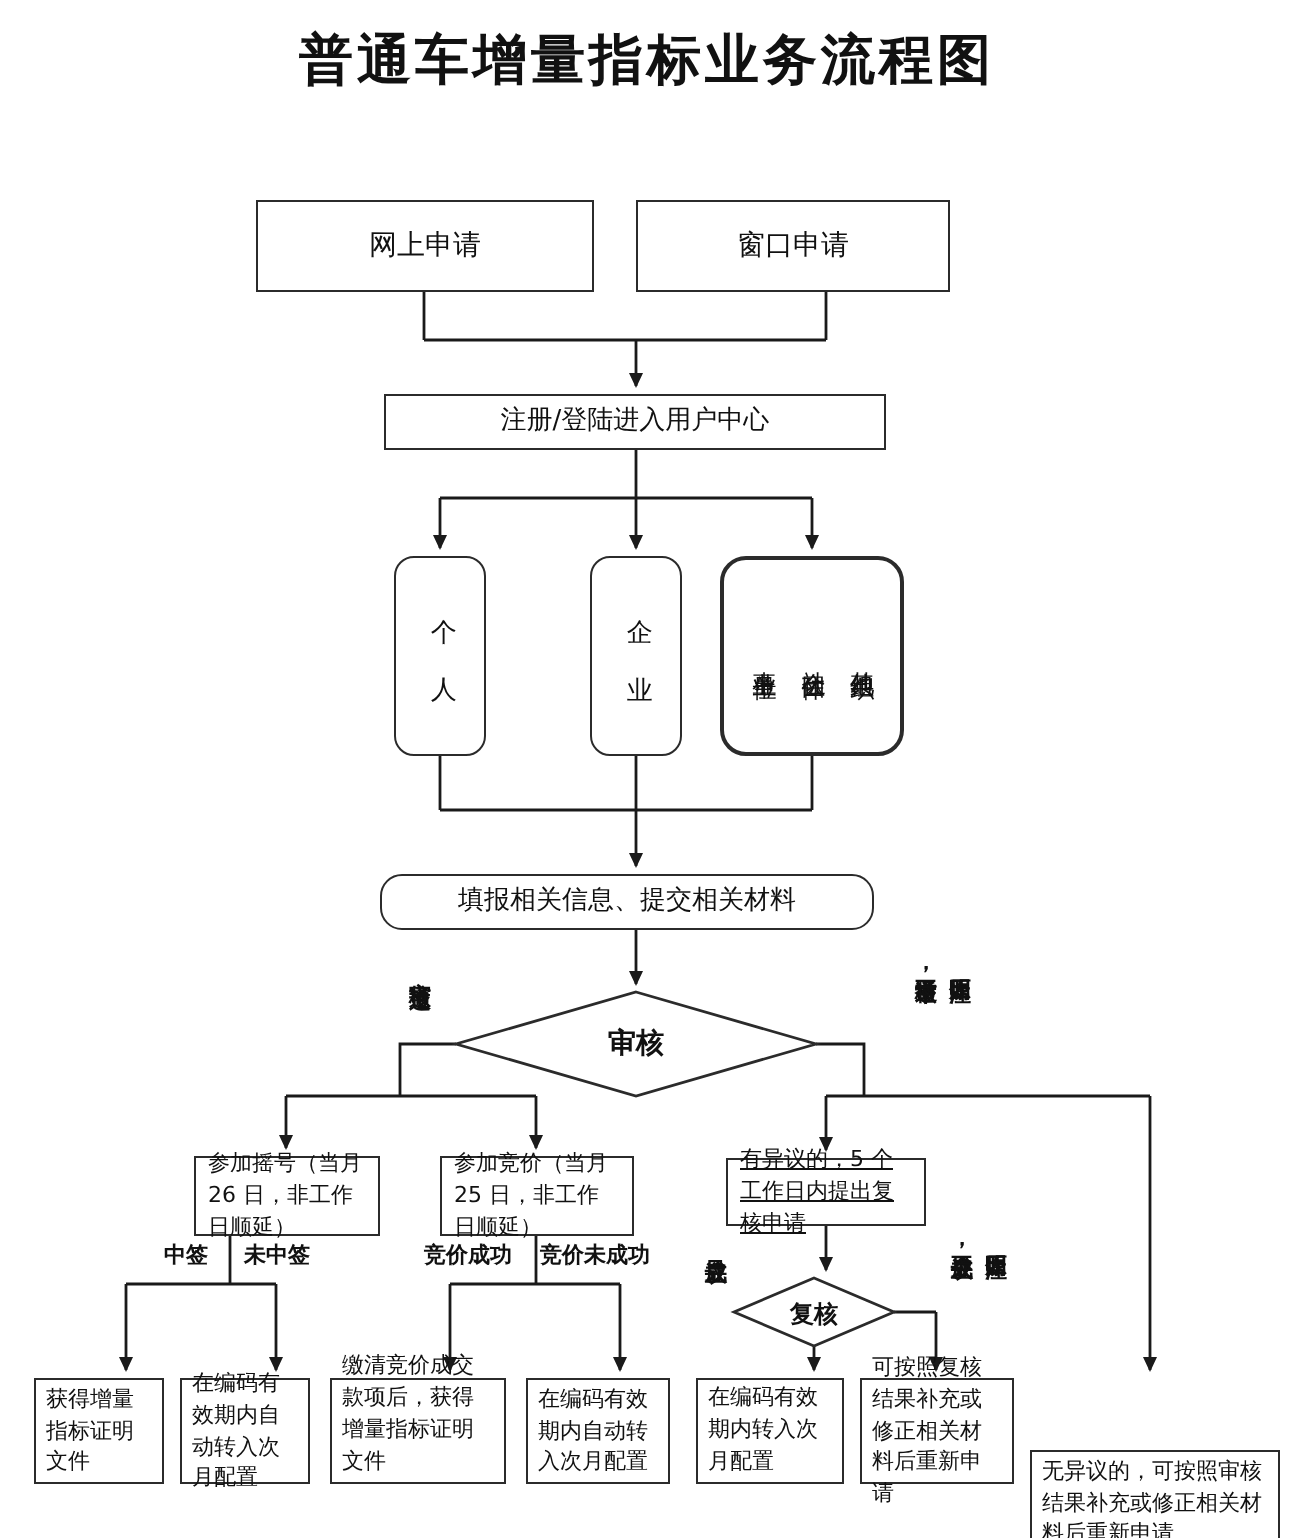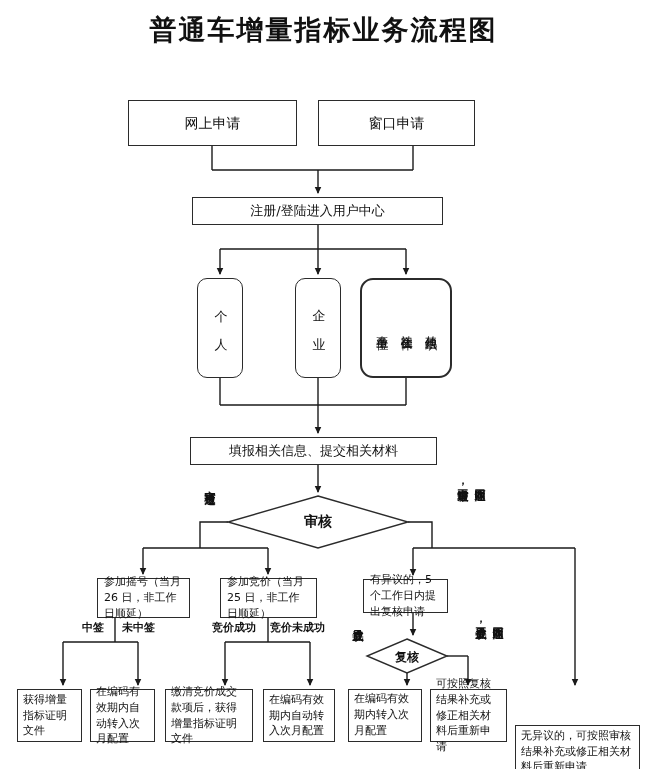--- a/index.html
+++ b/index.html
@@ -117,39 +117,39 @@
       <span class="vtext spread">企业</span>
     </div>
   <div class="box orgbox" style="left:360px; top:278px; width:92px; height:100px;">
     <div class="orgcols">
       <span>事业单位</span>
       <span>社会团体</span>
       <span>其他组织</span>
     </div>
   </div>
 
-  <div class="box" style="left:190px; top:437px; width:247px; height:28px;">
+  <div class="box" style="left:190px; top:437px; width:247px; height:28px;border-radius:11px;">
       <span>填报相关信息、提交相关材料</span>
     </div>
 
   <div class="dlabel" style="left:288px; top:513px; width:60px; font-size:14px;">审核</div>
 
   <div class="vlabel" style="left:201px; top:482px;">审核通过</div>
   <div class="vpair" style="left:454px; top:481px;">
     <span>审核不通过，</span>
     <span>注明原因</span>
   </div>
 
   <div class="box mid" style="left:97px; top:578px; width:93px; height:40px;">
       <span>参加摇号（当月 26 日，非工作日顺延）</span>
     </div>
   <div class="box mid" style="left:220px; top:578px; width:97px; height:40px;">
       <span>参加竞价（当月 25 日，非工作日顺延）</span>
     </div>
-  <div class="box mid" style="left:363px; top:579px; width:85px; height:34px;">
+  <div class="box mid" style="left:363px; top:579px; width:100px; height:34px;text-decoration:underline;">
       <span>有异议的，5 个工作日内提出复核申请</span>
     </div>
 
   <div class="hlabel" style="left:82px; top:620px;">中签</div>
   <div class="hlabel" style="left:122px; top:620px;">未中签</div>
   <div class="hlabel" style="left:212px; top:620px;">竞价成功</div>
   <div class="hlabel" style="left:270px; top:620px;">竞价未成功</div>
 
   <div class="dlabel" style="left:383px; top:649px; width:48px; font-size:12px;">复核</div>
   <div class="vlabel" style="left:349px; top:621px; letter-spacing:0;">异议成立</div>
@@ -157,21 +157,21 @@
     <span>异议不成立，</span>
     <span>注明原因</span>
   </div>
 
   <div class="box small" style="left:17px; top:689px; width:65px; height:53px;">
       <span>获得增量指标证明文件</span>
     </div>
   <div class="box small" style="left:90px; top:689px; width:65px; height:53px;">
       <span>在编码有效期内自动转入次月配置</span>
     </div>
-  <div class="box small" style="left:165px; top:689px; width:88px; height:53px;">
+  <div class="box small" style="left:165px; top:689px; width:88px; height:53px;align-items:flex-end;">
       <span>缴清竞价成交款项后，获得增量指标证明文件</span>
     </div>
   <div class="box small" style="left:263px; top:689px; width:72px; height:53px;">
       <span>在编码有效期内自动转入次月配置</span>
     </div>
   <div class="box small" style="left:348px; top:689px; width:74px; height:53px;align-items:flex-end;">
       <span>在编码有效期内转入次月配置</span>
     </div>
   <div class="box small" style="left:430px; top:689px; width:77px; height:53px;">
       <span>可按照复核结果补充或修正相关材料后重新申请</span>

